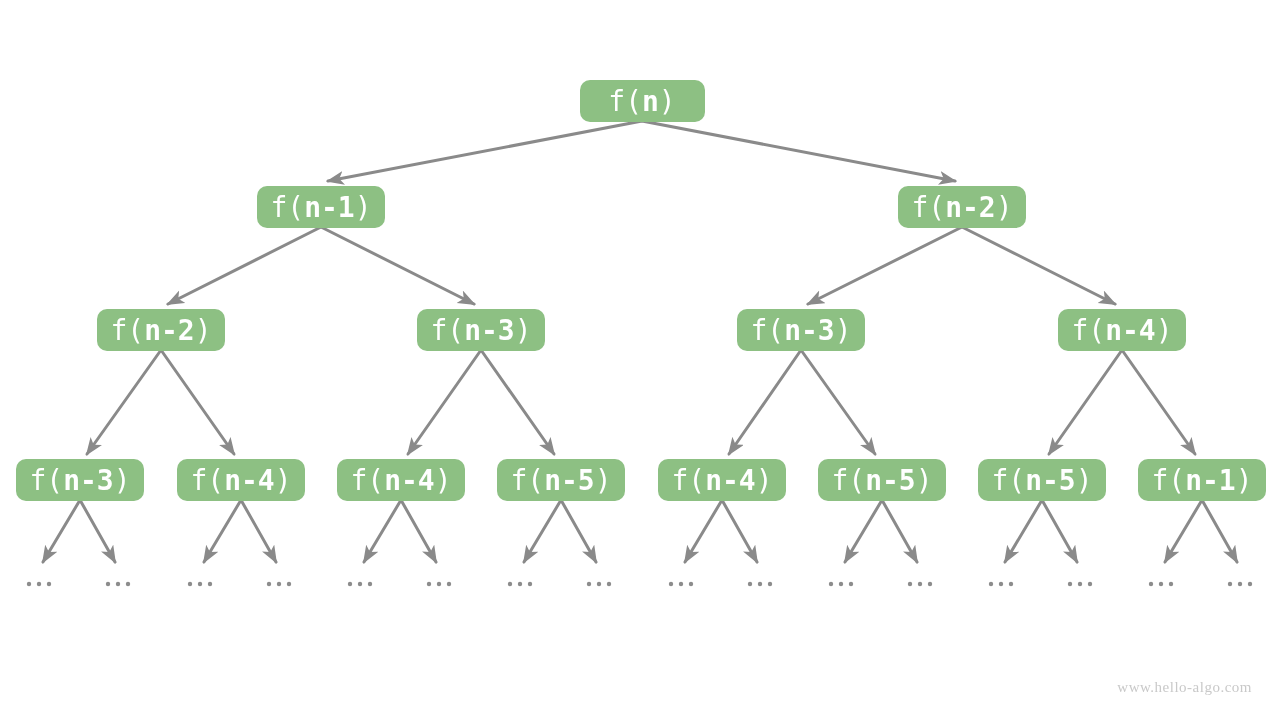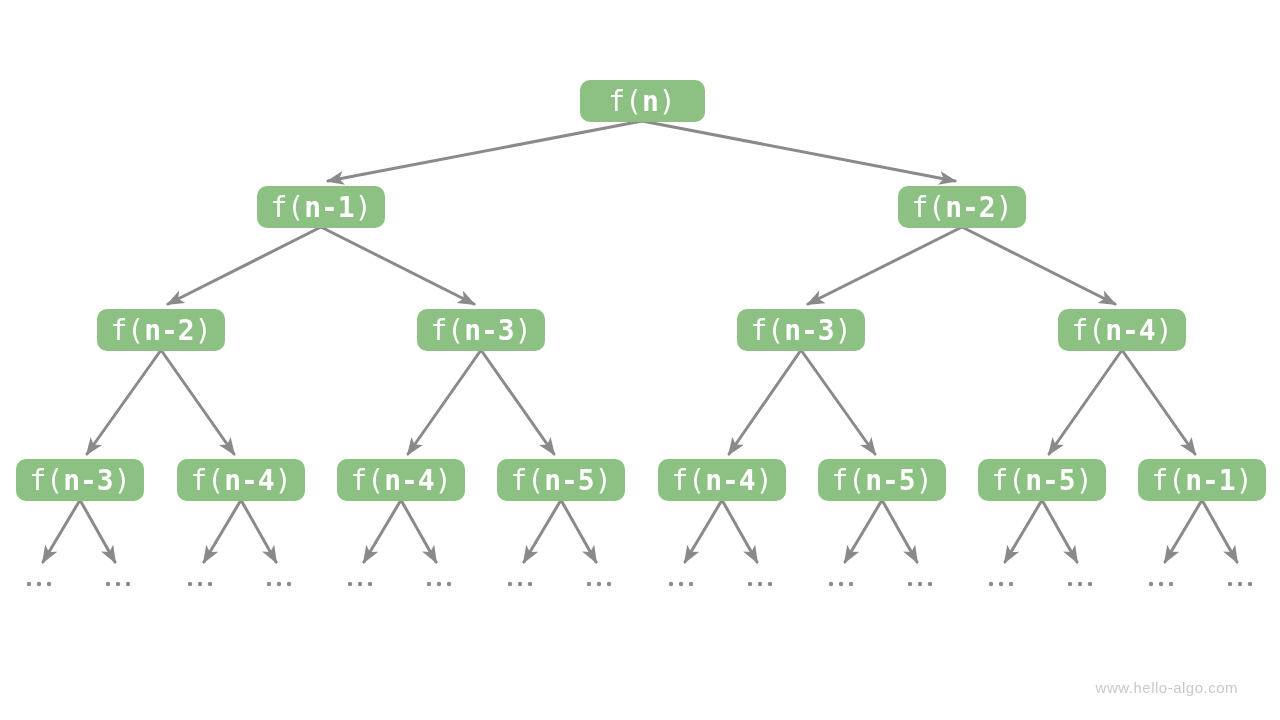--- a/index.html
+++ b/index.html
@@ -35,23 +35,23 @@
     font-family: "DejaVu Sans Mono", "Liberation Mono", monospace;
     font-size: 28px;
     font-weight: 500;
     letter-spacing: 0px;
     white-space: nowrap;
     user-select: none;
   }
   .node b { font-weight: bold; }
   .watermark {
     position: absolute;
-    right: 42px;
+    right: 28px;
     bottom: 24px;
-    font-family: Liberation Sans, sans-serif;
+    font-family: Liberation Serif, serif;
     font-size: 15px;
     letter-spacing: 0.5px;
   }
 </style>
 </head>
 <body>
 
 <div class="stage" style="width: 1280px; height: 720px; background: rgb(255, 255, 255);">
   <svg class="edges-layer" xmlns="http://www.w3.org/2000/svg" width="1280" height="720" viewBox="0 0 1280 720">
       <defs>

